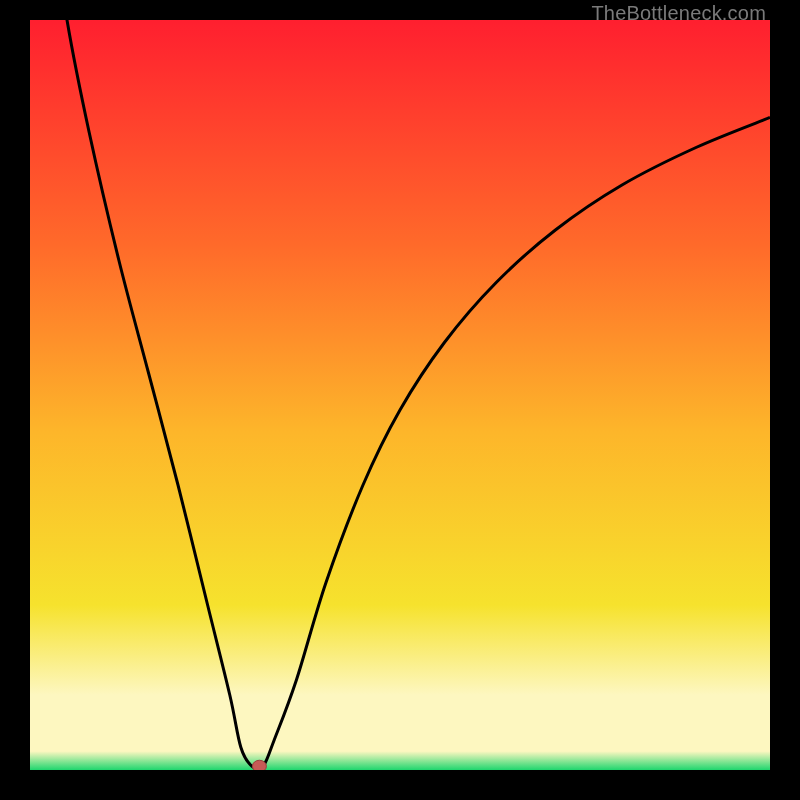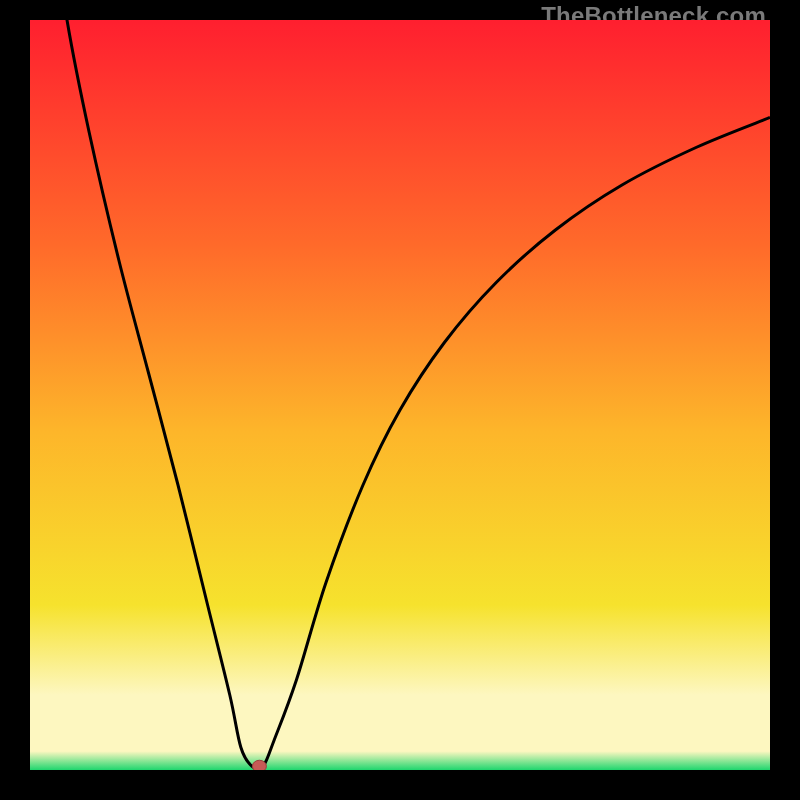--- a/index.html
+++ b/index.html
@@ -23,22 +23,22 @@
     top: 20px;
     width: 740px;
     height: 750px;
     overflow: hidden;
   }
   .watermark {
     position: absolute;
     right: 34px;
     top: 2px;
     color: #7a7a7a;
-    font-size: 24px;
-    font-weight: 700;
+    font-size: 20px;
+    font-weight: 400;
     letter-spacing: 0.2px;
   }
   svg { display: block; }
 </style>
 </head>
 <body>
 
 <div class="frame">
 
   <div class="watermark">TheBottleneck.com</div>

